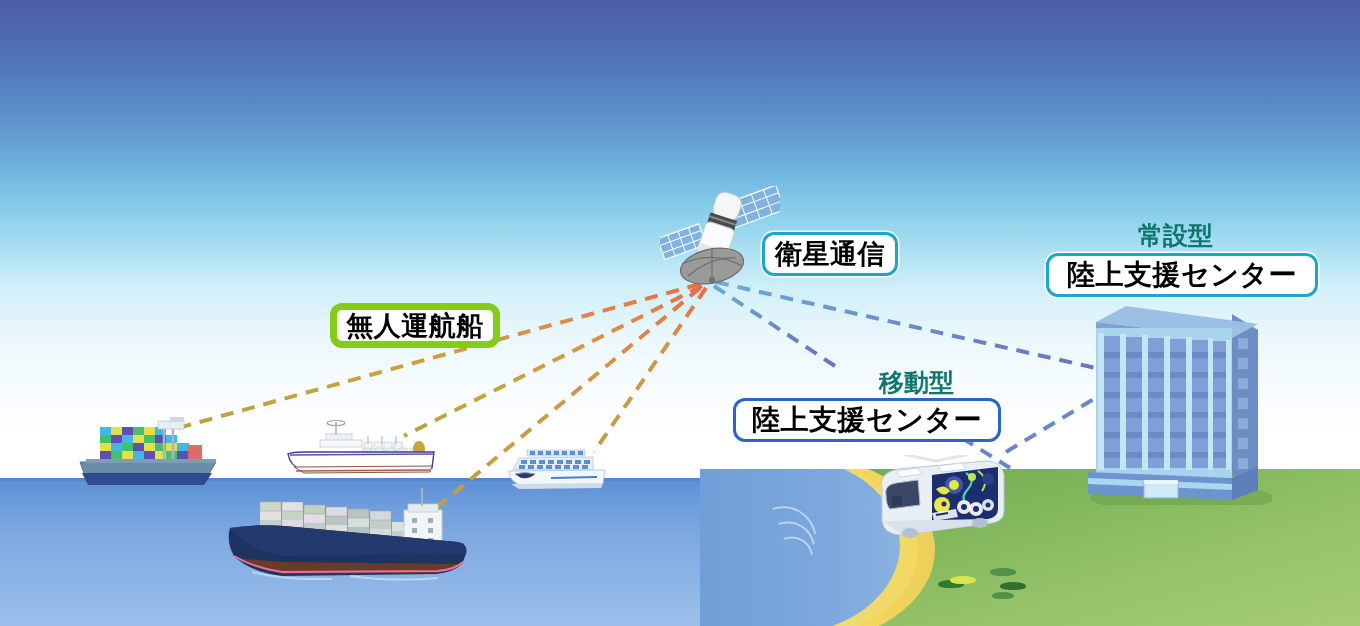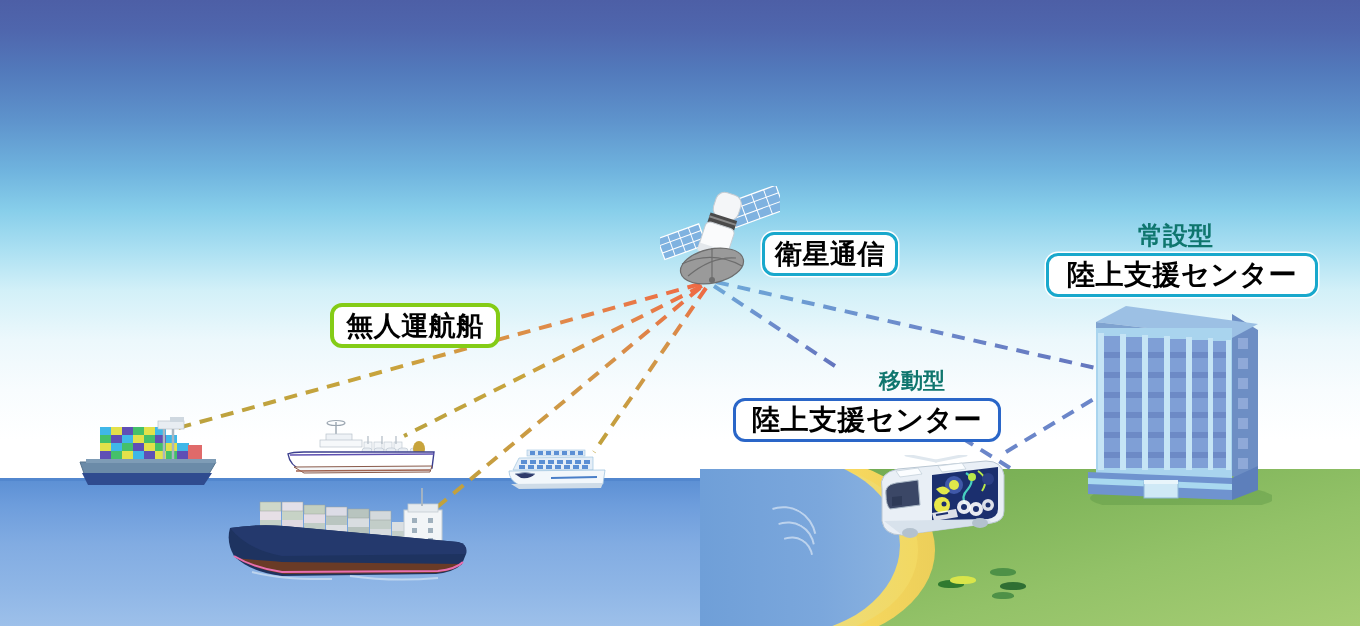--- a/index.html
+++ b/index.html
@@ -89,21 +89,21 @@
     background:#ffffff;
     border-radius:12px;
     display:flex;align-items:center;justify-content:center;
     font-weight:bold;
     color:#000;
     letter-spacing:.5px;
     white-space:nowrap;
     box-sizing:border-box;
   }
   .chip-teal{border:3px solid #19a8cc;box-shadow:0 0 0 1.5px #ffffff;}
-  .chip-blue{border:4px solid #84cc16;}
+  .chip-blue{border:7px solid #84cc16;}
   .chip-blue2{border:3px solid #2a66c8;}
   .cap{
     position:absolute;font-weight:bold;color:#0f766e;white-space:nowrap;
   }
 
   
   .ship{position:absolute;}
 
   
   .bldg{position:absolute;left:1082px;top:300px;width:190px;height:205px;}
@@ -500,20 +500,20 @@
     <span>無人運航船</span>
   </div>
 
   <div class="cap" style="left:1138px;top:219px;font-size:25px;">
     <span>常設型</span>
   </div>
   <div class="chip chip-teal" style="left:1046px;top:253px;width:272px;height:44px;font-size:28px;">
     <span>陸上支援センター</span>
   </div>
 
-  <div class="cap" style="left:879px;top:366px;font-size:22px;text-align:center;">
+  <div class="cap" style="left:879px;top:366px;font-size:25px;text-align:center;">
     <span>移動型</span>
   </div>
   <div class="chip chip-blue2" style="left:733px;top:398px;width:268px;height:44px;font-size:28px;">
     <span>陸上支援センター</span>
   </div>
 
 </div>
 
 </body></html>

